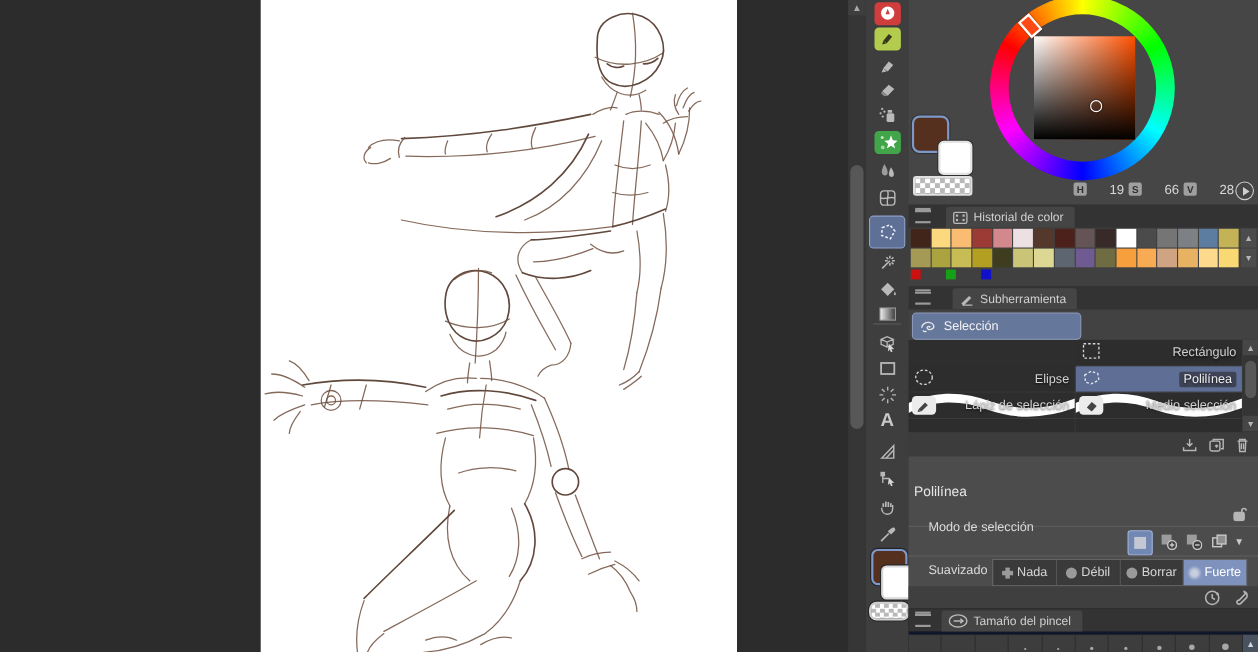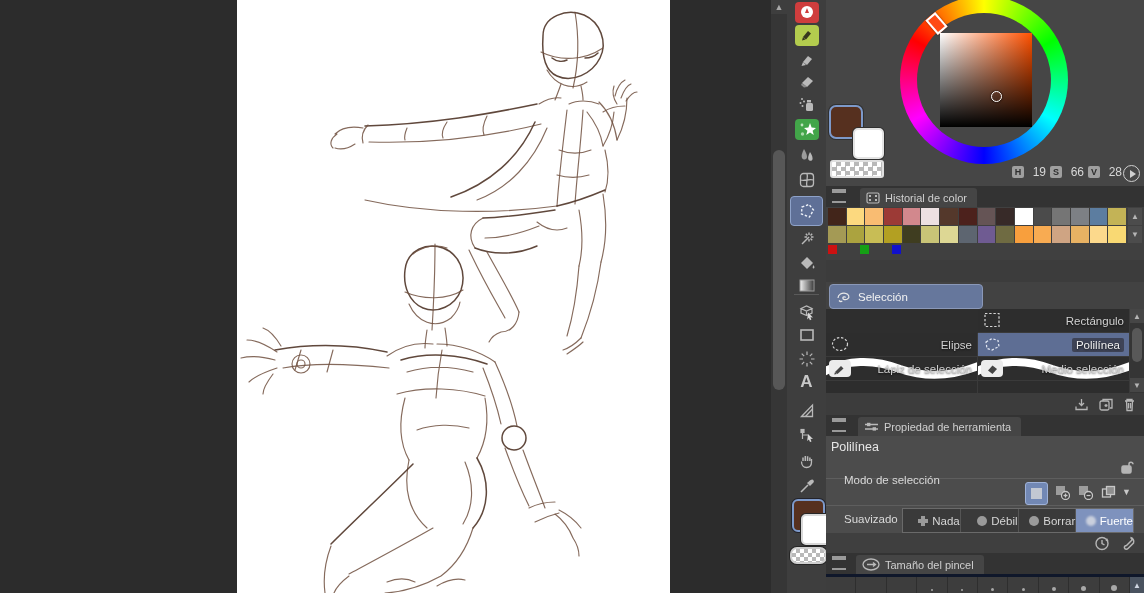--- a/index.html
+++ b/index.html
@@ -51,21 +51,21 @@
   .cw-main{position:absolute;left:3px;top:105px;width:30px;height:30px;background:#56301f;
            border:2px solid #7d99c9;border-radius:7px;box-shadow:0 0 0 1px #303030;}
   .cw-sub{position:absolute;left:27px;top:128px;width:27px;height:27px;background:#fff;border:2px solid #e4e4e4;
           border-radius:5px;box-shadow:0 0 0 1px #303030;}
   .cw-trans{position:absolute;left:4px;top:160px;width:50px;height:14px;border:2px solid #e0e0e0;border-radius:3px;
             background:conic-gradient(#b9b9b9 25%,#fff 0 50%,#b9b9b9 0 75%,#fff 0) 0 0/9px 9px;}
   .hsv-row{position:absolute;left:0;top:164px;width:296px;height:16px;display:flex;align-items:center;
            justify-content:flex-end;gap:4px;color:#d8d8d8;font-size:12px;}
   .hsv-chip{width:12px;height:12px;background:#9f9f9f;color:#2e2e2e;border-radius:2px;font-size:9px;font-weight:bold;
             display:flex;align-items:center;justify-content:center;}
-  .hsv-val{min-width:18px;text-align:right;}
+  .hsv-val{min-width:18px;text-align:right;margin-left:12px;}
   .cw-toggle{position:absolute;left:297px;top:165px;width:15px;height:15px;border:1.6px solid #cfcfcf;border-radius:50%;
              display:flex;align-items:center;justify-content:center;}
   .cw-toggle:before{content:"";border-left:6px solid #cfcfcf;border-top:4px solid transparent;border-bottom:4px solid transparent;margin-left:2px;}
   
   .hist-sec{left:0;top:186px;width:318px;height:74px;background:#404040;}
   .hist-rows{position:absolute;left:2px;top:22px;width:298px;}
   .hist-row{display:grid;grid-template-columns:repeat(16,1fr);gap:1px;margin-bottom:1px;}
   .hswatch{height:17px;}
   .hist-markers{position:absolute;left:2px;top:59px;height:9px;width:298px;}
   .hmark{position:absolute;top:0;width:9px;height:9px;}
@@ -94,21 +94,21 @@
   
   .prop-sec{left:0;top:415px;width:318px;height:138px;background:#4c4c4c;}
   .prop-name{position:absolute;left:5px;top:25px;font-size:12.5px;color:#e6e6e6;}
   .lock{position:absolute;left:294px;top:44px;}
   .hdiv{position:absolute;left:0;width:318px;height:1px;background:#5e5e5e;}
   .prop-label{position:absolute;left:18px;font-size:11.5px;color:#dadada;}
   .mode-btn{position:absolute;top:67px;width:21px;height:21px;border-radius:3px;display:flex;align-items:center;justify-content:center;cursor:pointer;}
   .mode-btn.sel{background:#7288b4;border:1px solid #9fb2d8;}
   .chev{position:absolute;top:72px;color:#c9c9c9;font-size:9px;cursor:pointer;}
   .seg-wrap{position:absolute;left:76px;top:93px;width:230px;height:23px;border:1px solid #6a6a6a;display:flex;background:#3a3a3a;}
-  .seg{flex:1;display:flex;align-items:center;justify-content:flex-end;gap:4px;color:#d6d6d6;font-size:11.5px;
+  .seg{flex:1;display:flex;align-items:center;justify-content:center;gap:4px;color:#d6d6d6;font-size:11.5px;
        border-right:1px solid #555;cursor:pointer;}
   .seg:last-child{border-right:none;}
   .seg.sel{background:#7e92bd;color:#ffffff;}
   .seg .dot{width:10px;height:10px;border-radius:50%;background:#9a9a9a;}
   .seg .cross{width:10px;height:10px;background:
       linear-gradient(#9a9a9a,#9a9a9a) 50% 0/4px 10px no-repeat,
       linear-gradient(#9a9a9a,#9a9a9a) 0 50%/10px 4px no-repeat;}
   .seg .blur1{filter:blur(.6px);} .seg .blur2{filter:blur(1.3px);background:#c9cfdd;}
   .prop-foot{position:absolute;left:0;top:118px;width:318px;height:20px;background:#3f3f3f;display:flex;
              justify-content:flex-end;align-items:center;gap:10px;padding-right:8px;box-sizing:border-box;}
@@ -425,20 +425,30 @@
           <div class="hmark" style="left: 32px; background: rgb(21, 160, 21);"></div>
           <div class="hmark" style="left: 64px; background: rgb(17, 17, 204);"></div>
         </div>
       <div class="mini-arrows">
         <div class="mini-btn">▲</div>
         <div class="mini-btn">▼</div>
       </div>
     </div>
 
     <div class="abs subtool-sec">
+      <div class="sect-head" style="top:0">
+        <span class="burger"></span>
+        <span class="tab" style="margin-left:14px">
+          <svg width="14" height="12">
+              <path d="M2 10 L9 3 L11 5 L4 12 Z" fill="#b9b9b9"></path>
+              <path d="M3 11.5 H12" stroke="#b9b9b9" stroke-width="1.2"></path>
+            </svg>
+          <span>Subherramienta</span>
+        </span>
+      </div>
       <div class="group-row">
         <div class="group-tab">
           <svg width="16" height="14" fill="none" stroke="#e8e8e8" stroke-width="1.2">
             <path d="M2 8 C2 4.5 6 2.5 9.5 3.3 C13 4 14 7.5 11.5 9 C9.5 10.2 6.8 9.6 6.8 8 C6.8 6.7 8.8 6.5 9.8 7.4"></path>
             <path d="M3 10.5 C4 11.6 5.2 11.8 6.3 11"></path>
             </svg>
           <span>Selección</span>
         </div>
       </div>
       <div class="st-grid" id="st-grid">
@@ -508,31 +518,20 @@
             <path d="M5 4 V2.5 H14 V11 H12"></path>
             <path d="M6.5 8.5 H9.5 M8 7 V10"></path>
           </svg>
         <svg width="13" height="15" fill="none" stroke="#b5b5b5" stroke-width="1.3">
           <path d="M2 4 H11 M4 4 V2.5 H9 V4 M3.5 4 L4 13.5 H9 L9.5 4 M5.5 6 V11.5 M7.5 6 V11.5"></path>
           </svg>
       </div>
     </div>
 
     <div class="abs prop-sec">
-      <div class="sect-head" style="top:0">
-        <span class="burger"></span>
-        <span class="tab" style="margin-left:6px">
-          <svg width="15" height="11" stroke="#b9b9b9" stroke-width="1.3">
-            <path d="M1 3.5 H14 M1 8 H14"></path>
-              <rect x="3" y="1.8" width="3.4" height="3.4" fill="#b9b9b9" stroke="none"></rect>
-              <rect x="8.6" y="6.2" width="3.4" height="3.4" fill="#b9b9b9" stroke="none"></rect>
-            </svg>
-          <span>Propiedad de herramienta</span>
-        </span>
-      </div>
       <div class="prop-name">Polilínea</div>
       <svg class="lock" width="16" height="15" fill="none" stroke="#b5b5b5" stroke-width="1.5">
         <rect x="2" y="7" width="9" height="7" rx="1.5" fill="#b5b5b5"></rect>
           <path d="M9 7 V5 C9 2.8 12.8 2.6 13 5.2"></path>
         </svg>
       <div class="hdiv" style="top:63px"></div>
       <div class="prop-label" style="top:59px">Modo de selección</div>
       <div class="mode-btn sel" style="left:199px">
         <svg width="11" height="11">
             <rect width="11" height="11" fill="#c3c8d2"></rect>

